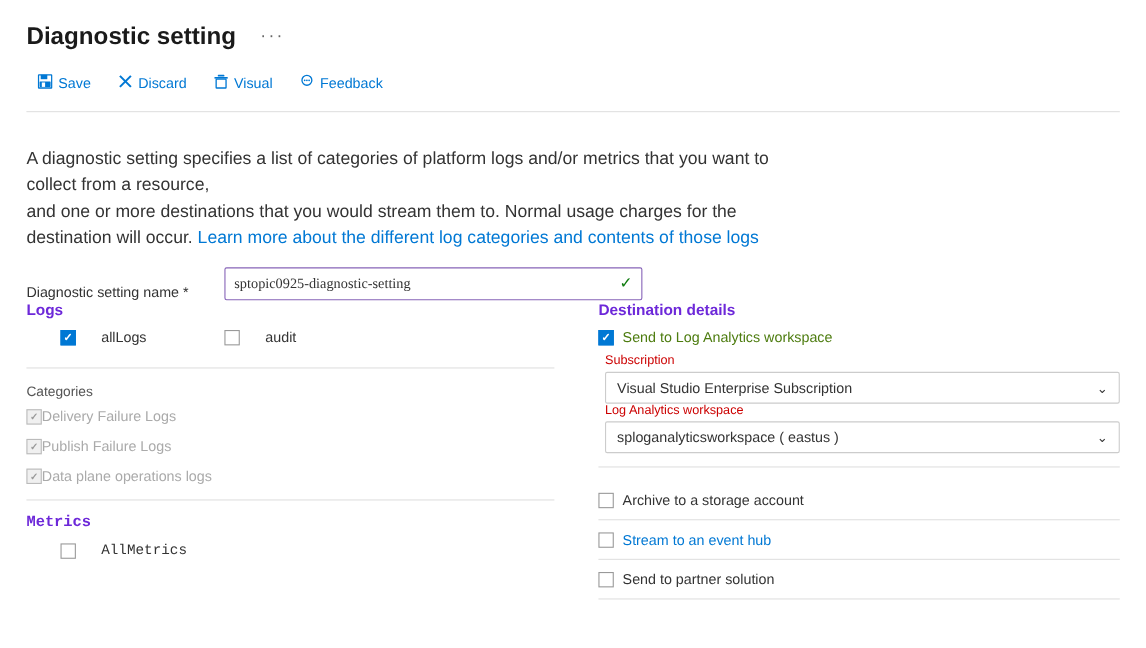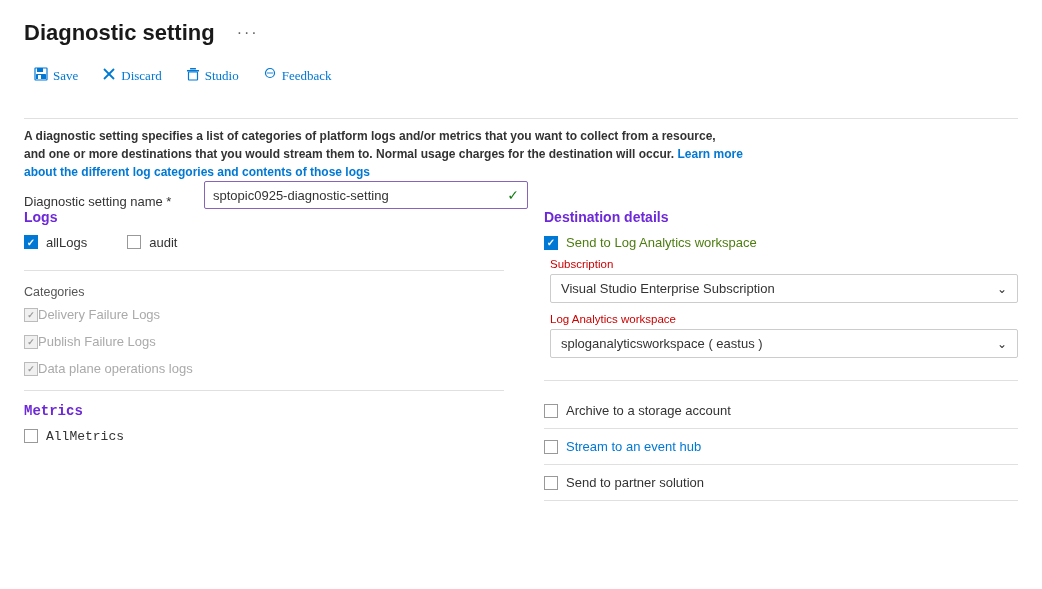--- a/index.html
+++ b/index.html
@@ -28,69 +28,69 @@
     .ellipsis-btn {
       color: #666;
       font-size: 16px;
       cursor: pointer;
       letter-spacing: 2px;
     }
     .toolbar {
       display: flex;
       align-items: center;
       gap: 4px;
-      padding-bottom: 28px;
+      padding-bottom: 12px;
       border-bottom: 1px solid #e0e0e0;
-      margin-bottom: 8px;
-      font-family: Liberation Serif, serif;
+      margin-bottom: 31px;
     }
     .toolbar-btn {
       display: flex;
       align-items: center;
       gap: 5px;
       padding: 5px 10px;
       background: none;
       border: none;
       cursor: pointer;
       color: #0078d4;
       font-size: 13px;
       font-family: inherit;
       border-radius: 2px;
     }
     .toolbar-btn .icon { font-size: 14px; }
     .info-text {
-      font-size: 12px;
+      font-size: 16px;
       color: #333;
       line-height: 1.5;
+      margin-bottom: 14px;
       max-width: 720px;
-      font-weight: bold;
     }
     .info-link {
       color: #0078d4;
       text-decoration: none;
     }
     .form-row {
       display: flex;
       align-items: flex-end;
     }
     .form-label {
       font-size: 13px;
       font-weight: 500;
       color: #333;
       min-width: 180px;
     }
     .form-input-inner {
       display: flex;
       align-items: center;
       justify-content: space-between;
-      width: 324px;
+      width: 380px;
       padding: 5px 8px;
       border: 1.5px solid #8764b8;
       border-radius: 2px;
       font-size: 13px;
+      font-family: Liberation Serif, serif;
     }
     .checkmark-icon {
       color: #107c10;
       font-size: 14px;
     }
     .two-col {
       display: flex;
       gap: 40px;
     }
     .left-col {
@@ -122,22 +122,24 @@
       border-radius: 50%;
       border: 1px solid #666;
       font-size: 9px;
       color: #666;
       font-style: italic;
       font-weight: bold;
       cursor: pointer;
     }
     .checkbox-row {
       display: flex;
-      gap: 8px;
+      align-items: center;
+      gap: 23px;
       margin-bottom: 8px;
+      margin-left: 31px;
     }
     .checkbox-row label {
       font-size: 13px;
       color: #333;
       cursor: pointer;
     }
     .checkbox-blue {
       width: 14px;
       height: 14px;
       background: #0078d4;
@@ -238,21 +240,20 @@
       border: 1px solid #ccc;
       border-radius: 2px;
       font-size: 13px;
       font-family: inherit;
       color: #333;
       background: #fff;
       display: flex;
       align-items: center;
       justify-content: space-between;
       cursor: pointer;
-      margin-bottom: 10px;
     }
     .dropdown-arrow {
       font-size: 12px;
       color: #333;
     }
     .dest-simple-row {
       display: flex;
       align-items: center;
       gap: 8px;
       padding: 10px 0;
@@ -299,21 +300,21 @@
       <span>Discard</span>
     </button>
     <button class="toolbar-btn">
       <span class="icon">
         <svg width="14" height="14" viewBox="0 0 14 14">
           <rect x="1" y="3" width="12" height="1.5" fill="#0078d4"></rect>
           <rect x="4" y="1" width="6" height="1.5" rx="0.5" fill="#0078d4"></rect>
           <rect x="2.5" y="5" width="9" height="8" rx="0.5" stroke="#0078d4" stroke-width="1.2" fill="none"></rect>
         </svg>
       </span>
-      <span>Studio</span>
+      <span>Visual</span>
     </button>
     <button class="toolbar-btn">
       <span class="icon">
         <svg width="14" height="14" viewBox="0 0 14 14">
           <circle cx="7" cy="6" r="4.5" stroke="#0078d4" stroke-width="1.2" fill="none"></circle>
           <circle cx="5" cy="6" r="0.8" fill="#0078d4"></circle>
           <circle cx="7" cy="6" r="0.8" fill="#0078d4"></circle>
           <circle cx="9" cy="6" r="0.8" fill="#0078d4"></circle>
         </svg>
       </span>

